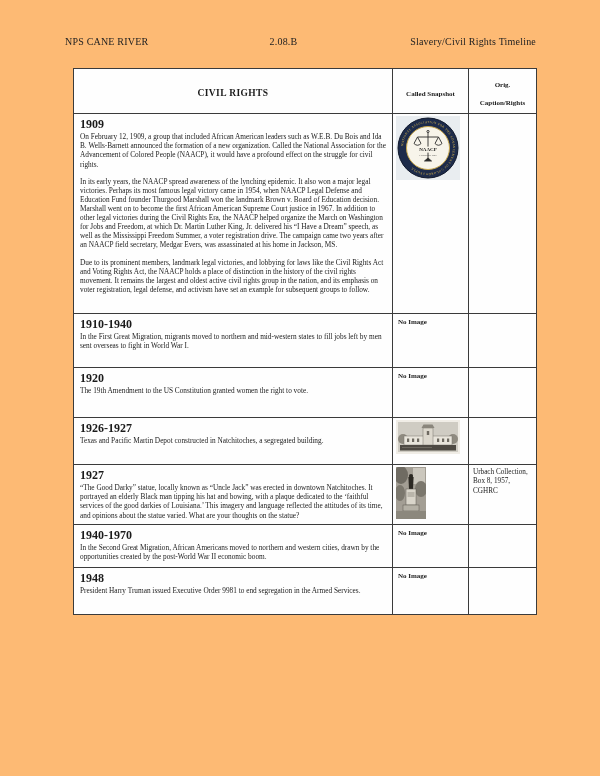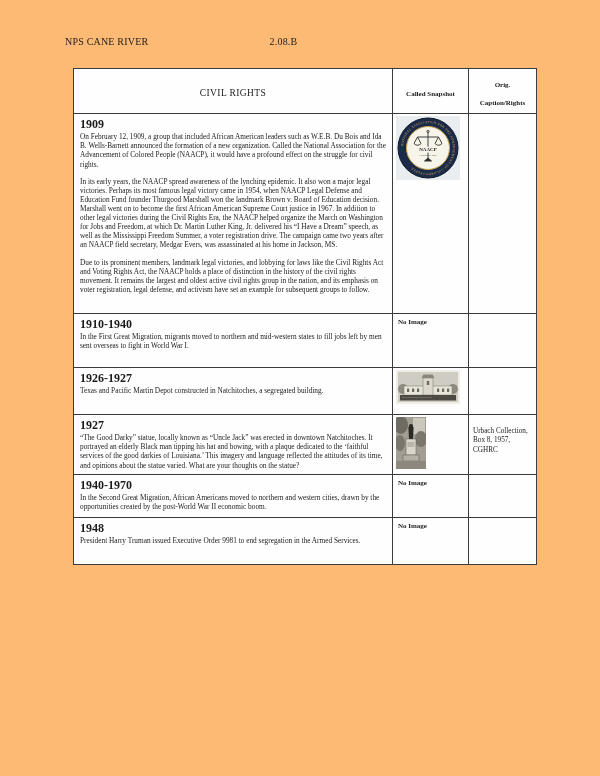--- a/index.html
+++ b/index.html
@@ -37,44 +37,45 @@
     border:1px solid #3b3b3b;
     vertical-align:top;
     padding:0;
     overflow:hidden;
   }
   col.c-text{width:319px;}
   col.c-image{width:76px;}
   col.c-caption{width:68px;}
   tr.header-row{height:45px;}
   tr.header-row td{vertical-align:middle;text-align:center;}
-  .topic-header{font-weight:normal;font-size:9.5px;letter-spacing:.4px;text-align:right;}
+  .topic-header{font-weight:bold;font-size:9.5px;letter-spacing:.4px;text-align:right;}
   .col-header{font-weight:bold;font-size:7px;line-height:1.25;white-space:pre-line;}
   .text-cell{padding:3px 6px 2px 6px !important;}
   .year{font-weight:bold;font-size:12px;line-height:1.2;margin:0 0 1px 0;}
   .paras p{
     margin:0 0 8.5px 0;
     font-size:7.3px;line-height:1.24;
     text-align:left;
   }
   .paras p:last-child{margin-bottom:0;}
   .image-cell{padding:2px 0 2px 3px !important;}
   .no-image{font-weight:bold;font-size:7px;padding:2px 0 0 2px;}
-  .caption-cell{padding:12px 4px !important;}
+  .caption-cell{padding:3px 4px !important;}
   .caption-text{font-size:7.2px;line-height:1.3;}
   .photo{display:block;}
 </style>
 </head>
 <body>
 
 <div class="page">
 
   <div class="page-header">
     <div class="hl">NPS CANE RIVER</div>
     <div class="hc">2.08.B</div>
+    <div class="hr">Slavery/Civil Rights Timeline</div>
   </div>
 
   <table class="timeline">
     <colgroup>
         <col class="c-text">
         <col class="c-image">
         <col class="c-caption">
       </colgroup>
     <tbody>
       <tr class="header-row">
@@ -125,20 +126,32 @@
         <div class="year">1910-1940</div>
         <div class="paras">
               <p>In the First Great Migration, migrants moved to northern and mid-western states to fill jobs left by men sent overseas to fight in World War I.</p>
             </div>
       </td>
       <td class="image-cell">
             <div class="no-image">No Image</div>
           </td>
       <td class="caption-cell"></td>
     </tr>
+        <tr class="data-row" style="height: 50px;">
+      <td class="text-cell">
+        <div class="year">1920</div>
+        <div class="paras">
+              <p>The 19th Amendment to the US Constitution granted women the right to vote.</p>
+            </div>
+      </td>
+      <td class="image-cell">
+            <div class="no-image">No Image</div>
+          </td>
+      <td class="caption-cell"></td>
+    </tr>
         <tr class="data-row" style="height: 47px;">
       <td class="text-cell">
         <div class="year">1926-1927</div>
         <div class="paras">
               <p>Texas and Pacific Martin Depot constructed in Natchitoches, a segregated building.</p>
             </div>
       </td>
       <td class="image-cell">
             <svg class="photo" width="64" height="34" viewBox="0 0 64 34" xmlns="http://www.w3.org/2000/svg">
       <rect width="64" height="34" fill="#f0ede6"></rect>

